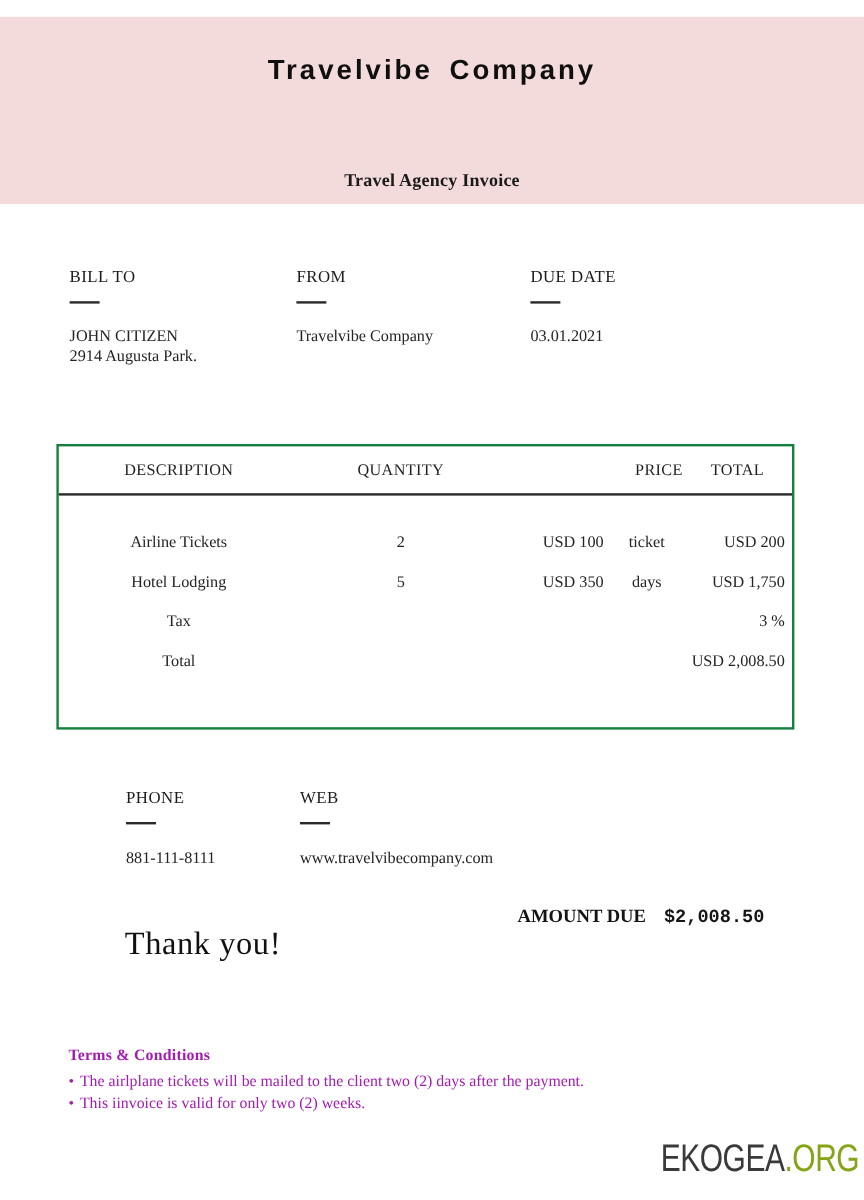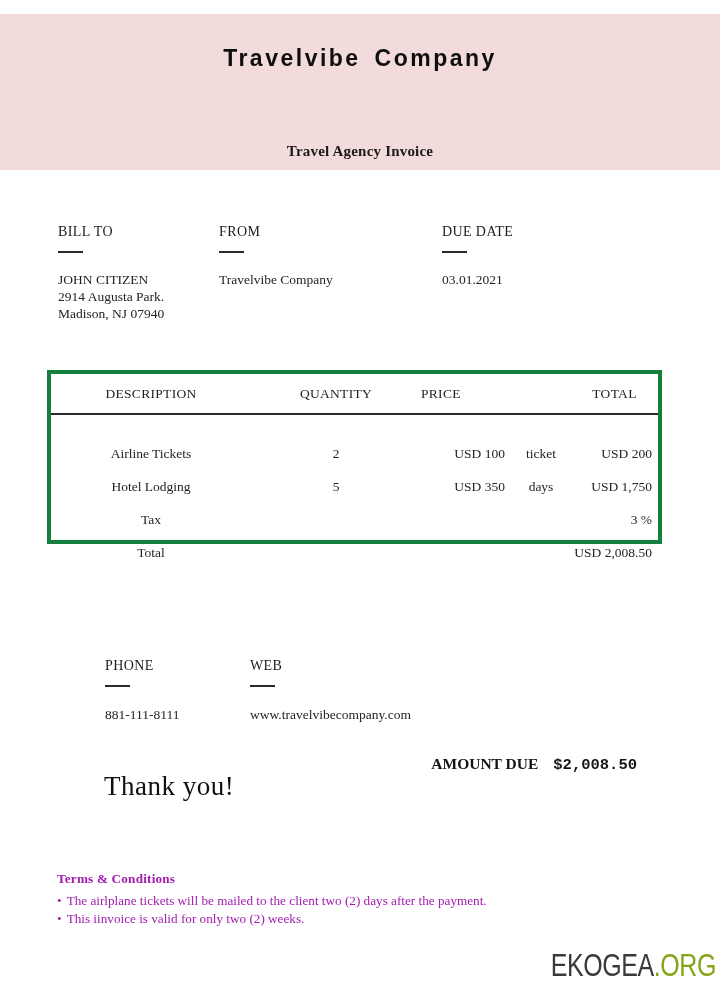--- a/index.html
+++ b/index.html
@@ -14,35 +14,35 @@
     font-family:"Liberation Sans", sans-serif; font-weight:bold;
     font-size:23px; letter-spacing:2.5px; word-spacing:5px; color:#0f0f0f;
   }
   .band-subtitle {
     position:absolute; left:0; right:0; top:129px; text-align:center;
     font-weight:bold; font-size:15px; color:#1a1a1a; letter-spacing:0.2px;
   }
   
   .party { position:absolute; top:224px; }
   .party-billto { left:58px; width:170px; }
-  .party-from { left:219px; width:190px; }
+  .party-from { left:247px; width:190px; }
   .party-due { left:442px; width:160px; }
   .sec-label { font-size:14px; font-weight:normal; letter-spacing:0.4px; color:#1c1c1c; }
   .sec-rule { width:25px; height:2px; background:#2a2a2a; margin-top:11px; }
   .sec-lines { margin-top:18px; font-size:13.5px; line-height:17px; color:#242424; }
   
   .inv-table {
-    position:absolute; left:47px; top:370px; width:615px; height:174px;
-    border:4px solid #15803d; box-sizing:border-box;
+    position:absolute; left:47px; top:370px; width:615px; height:238px;
+    border:2px solid #15803d; box-sizing:border-box;
   }
   .grid-cols { display:grid; grid-template-columns:200px 170px 90px 60px 1fr; }
   .thead { height:39px; border-bottom:2px solid #2b2b2b; align-items:center; font-size:13.5px; letter-spacing:0.3px; color:#1e1e1e; }
   .th-desc { grid-column:1; text-align:center; }
   .th-qty  { grid-column:2; text-align:center; }
-  .th-price{ grid-column:3 / 5; text-align:left; }
+  .th-price{ grid-column:3 / 5; text-align:right; }
   .th-total{ grid-column:5; text-align:center; }
   .tbody { padding-top:22px; font-size:13.5px; color:#242424; }
   .trow { height:33px; align-items:center; }
   .c-desc { text-align:center; }
   .c-qty { text-align:center; }
   .c-price { text-align:right; padding-right:6px; }
   .c-unit { text-align:center; }
   .c-total { text-align:right; padding-right:6px; }
   
   .contact { position:absolute; top:658px; }
@@ -80,21 +80,20 @@
     <h1 class="band-title">Travelvibe Company</h1>
     <div class="band-subtitle">Travel Agency Invoice</div>
   </div>
 
   <div class="party party-billto">
     <div class="sec-label">BILL TO</div>
     <div class="sec-rule"></div>
     <div class="sec-lines">
       <div>JOHN CITIZEN</div>
       <div>2914 Augusta Park.</div>
-      <div>Madison, NJ 07940</div>
     </div>
   </div>
 
   <div class="party party-from">
     <div class="sec-label">FROM</div>
     <div class="sec-rule"></div>
     <div class="sec-lines">
       <div>Travelvibe Company</div>
     </div>
   </div>

